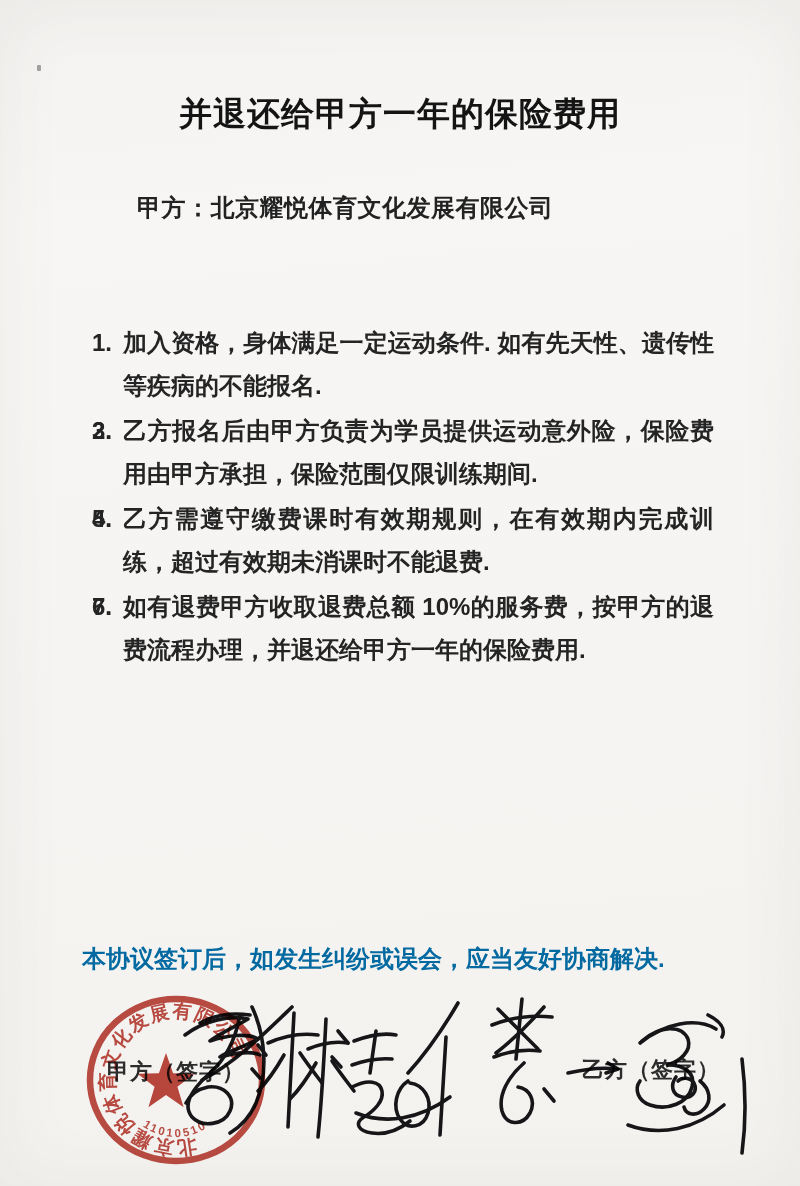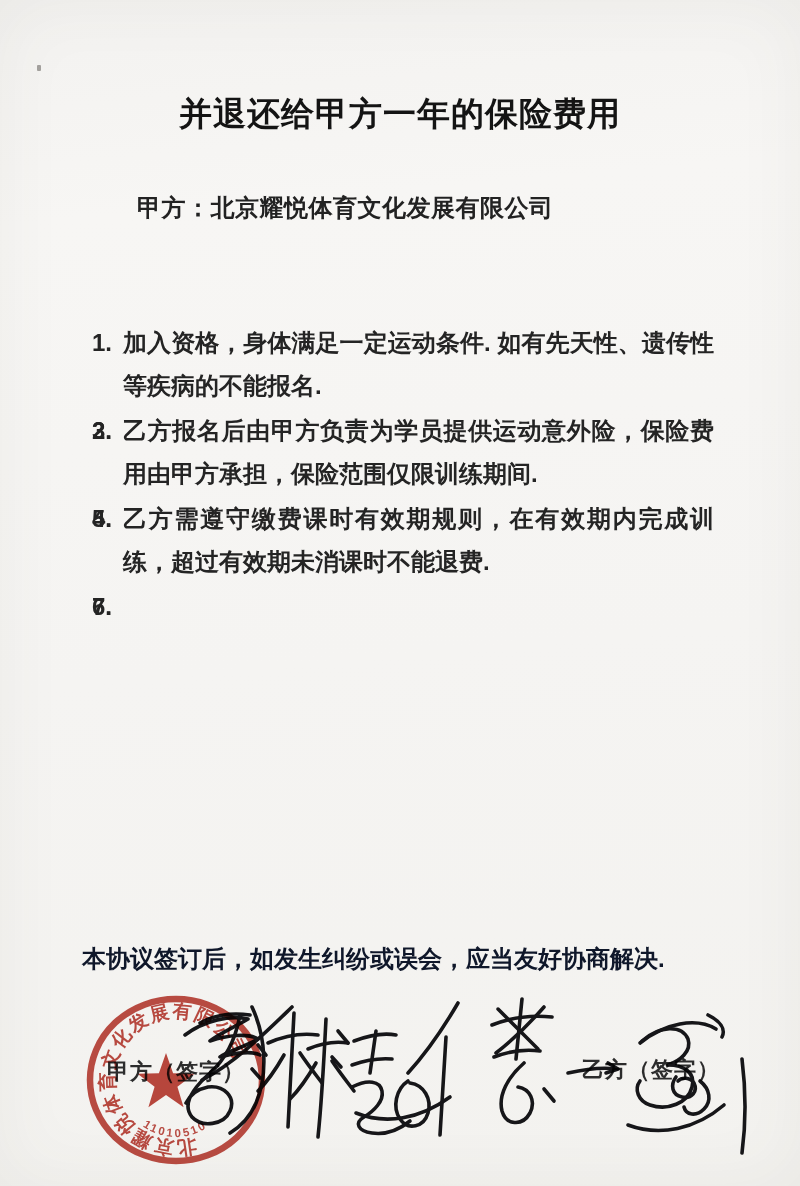--- a/index.html
+++ b/index.html
@@ -21,21 +21,21 @@
     position:absolute;top:321px;left:82px;width:632px;margin:0;padding:0;list-style:none;
   }
   ol.terms li{
     position:relative;padding-left:41px;margin:0 0 2px 0;
     font-size:24px;line-height:43px;font-weight:600;color:#242424;
     text-align:justify;text-justify:inter-ideograph;
   }
   ol.terms li .num{position:absolute;left:10px;top:0;font-weight:600;}
   .closing{
     position:absolute;top:937px;left:82px;width:660px;
-    font-size:24px;line-height:43px;font-weight:600;color:#0f172a;
+    font-size:24px;line-height:43px;font-weight:600;color:#0369a1;
   }
   .sig-label{position:absolute;font-size:22px;font-weight:600;color:#2c2c2c;letter-spacing:1px;margin-top:28px;}
   .sig-a{top:1029px;left:107px;}
   .sig-b{top:1027px;left:582px;}
   .stamp{position:absolute;left:83px;top:994px;mix-blend-mode:multiply;opacity:.95;}
   .signature{position:absolute;left:140px;top:985px;mix-blend-mode:multiply;}
   .speck{position:absolute;left:37px;top:65px;width:4px;height:6px;background:#8f8c88;border-radius:1px;opacity:.8;}
 </style>
 </head>
 <body>
@@ -49,21 +49,21 @@
   <div class="party-line party-a"><span>甲方：</span><span>北京耀悦体育文化发展有限公司</span></div>
 
 
   <ol class="terms">
       <li><span class="num">1.</span><span>加入资格，身体满足一定运动条件. 如有先天性、遗传性等疾病的不能报名.</span></li>
       <li><span class="num">2.</span></li>
       <li><span class="num">3.</span><span>乙方报名后由甲方负责为学员提供运动意外险，保险费用由甲方承担，保险范围仅限训练期间.</span></li>
       <li><span class="num">4.</span></li>
       <li><span class="num">5.</span><span>乙方需遵守缴费课时有效期规则，在有效期内完成训练，超过有效期未消课时不能退费.</span></li>
       <li><span class="num">6.</span></li>
-      <li><span class="num">7.</span></li>
+      <li><span class="num">7.</span><span>如有退费甲方收取退费总额 10%的服务费，按甲方的退费流程办理，并退还给甲方一年的保险费用.</span></li>
     </ol>
 
   <div class="closing">本协议签订后，如发生纠纷或误会，应当友好协商解决.</div>
 
   <div class="sig-label sig-a">甲方（签字）</div>
   <div class="sig-label sig-b">乙方（签字）</div>
 
   <svg class="stamp" width="190" height="176" viewBox="0 0 190 176" style="color: rgb(183, 52, 42);">
     <defs>
       <path id="arc-company" d="M 112.2,144.5 A 62,62 0 1 1 152.9,69.5" fill="none"></path>

